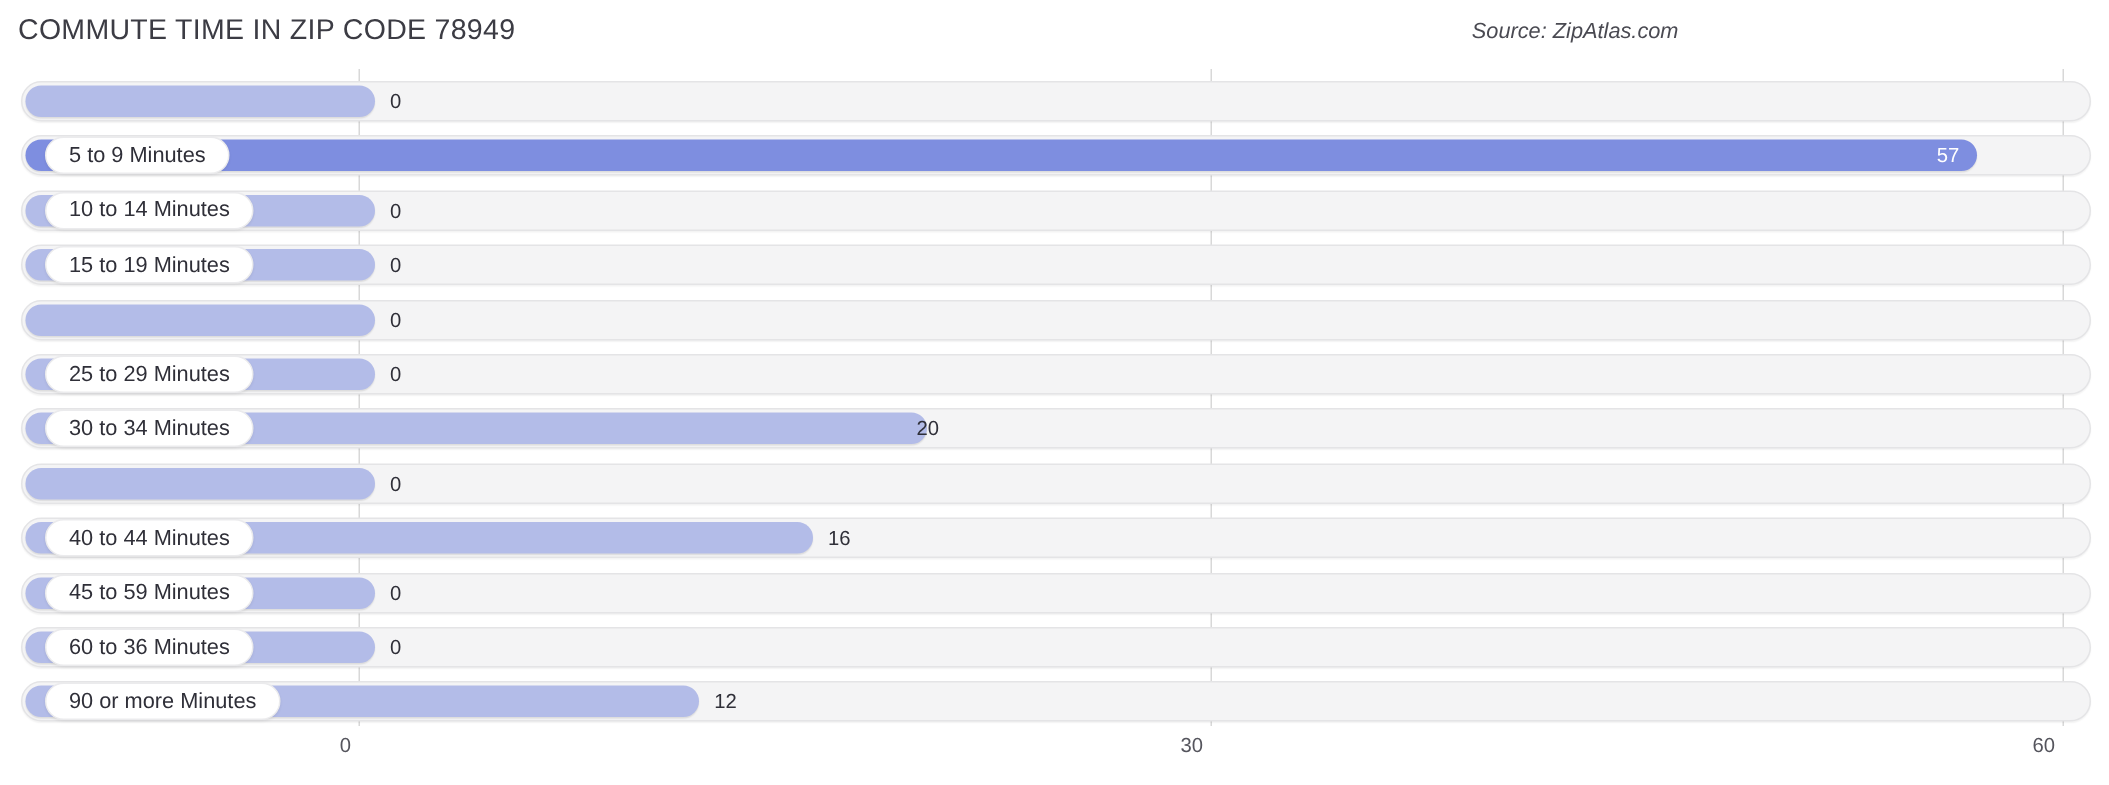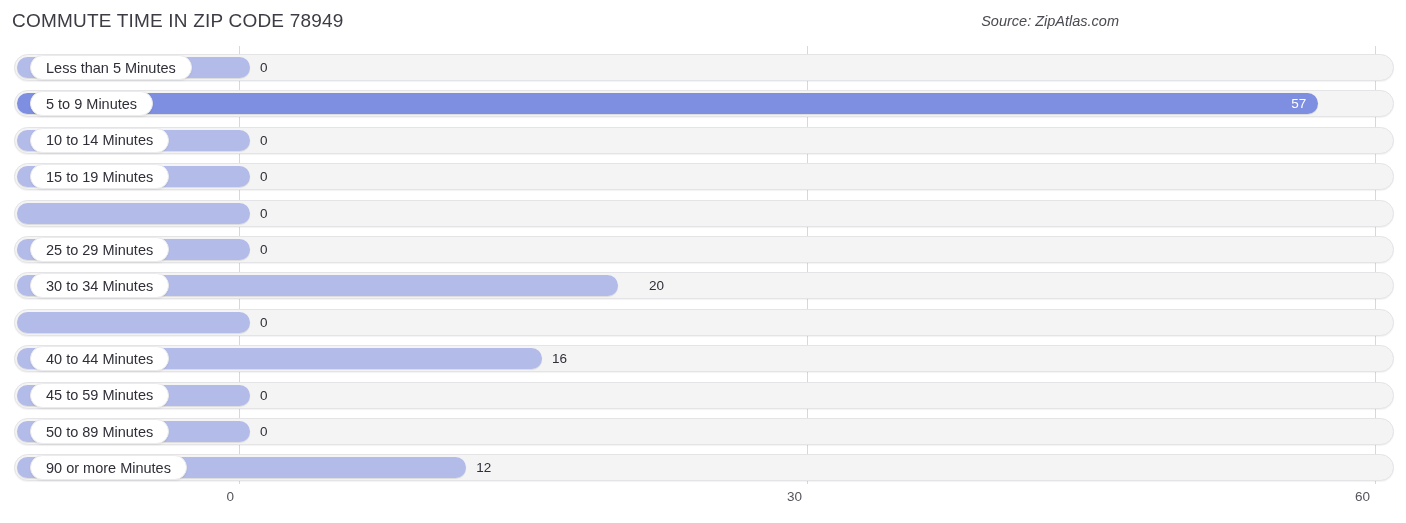--- a/index.html
+++ b/index.html
@@ -168,23 +168,20 @@
   <div class="gridlines">
       <div class="gridline" style="left: 239px;"></div>
       <div class="gridline" style="left: 807px;"></div>
       <div class="gridline" style="left: 1375px;"></div>
     </div>
   <div class="rows">
       <div class="row" style="top: 8px;">
         <div class="track"></div>
         <div class="bar" style="width: 233px;"></div>
         <div class="value-label" style="left: 246px;">0</div>
-        <div class="cat-pill">
-          <span class="cat-label">Less than 5 Minutes</span>
-        </div>
       </div>
       <div class="row" style="top: 44.4px;">
         <div class="track"></div>
         <div class="bar hi" style="width: 1301.2px;">
           <span class="bar-inner-value">57</span>
         </div>
         <div class="cat-pill">
           <span class="cat-label">5 to 9 Minutes</span>
         </div>
       </div>
@@ -213,21 +210,21 @@
         <div class="track"></div>
         <div class="bar" style="width: 233px;"></div>
         <div class="value-label" style="left: 246px;">0</div>
         <div class="cat-pill">
           <span class="cat-label">25 to 29 Minutes</span>
         </div>
       </div>
       <div class="row" style="top: 226.4px;">
         <div class="track"></div>
         <div class="bar" style="width: 600.667px;"></div>
-        <div class="value-label" style="left: 635px;">20</div>
+        <div class="value-label" style="left: 597px;">20</div>
         <div class="cat-pill">
           <span class="cat-label">30 to 34 Minutes</span>
         </div>
       </div>
       <div class="row" style="top: 262.8px;">
         <div class="track"></div>
         <div class="bar" style="width: 233px;"></div>
         <div class="value-label" style="left: 246px;">0</div>
       </div>
       <div class="row" style="top: 299.2px;">
@@ -244,21 +241,21 @@
         <div class="value-label" style="left: 246px;">0</div>
         <div class="cat-pill">
           <span class="cat-label">45 to 59 Minutes</span>
         </div>
       </div>
       <div class="row" style="top: 372px;">
         <div class="track"></div>
         <div class="bar" style="width: 233px;"></div>
         <div class="value-label" style="left: 246px;">0</div>
         <div class="cat-pill">
-          <span class="cat-label">50 to 89 Minutes</span>
+          <span class="cat-label">60 to 36 Minutes</span>
         </div>
       </div>
       <div class="row" style="top: 408.4px;">
         <div class="track"></div>
         <div class="bar" style="width: 449.2px;"></div>
         <div class="value-label" style="left: 462.2px;">12</div>
         <div class="cat-pill">
           <span class="cat-label">90 or more Minutes</span>
         </div>
       </div>

